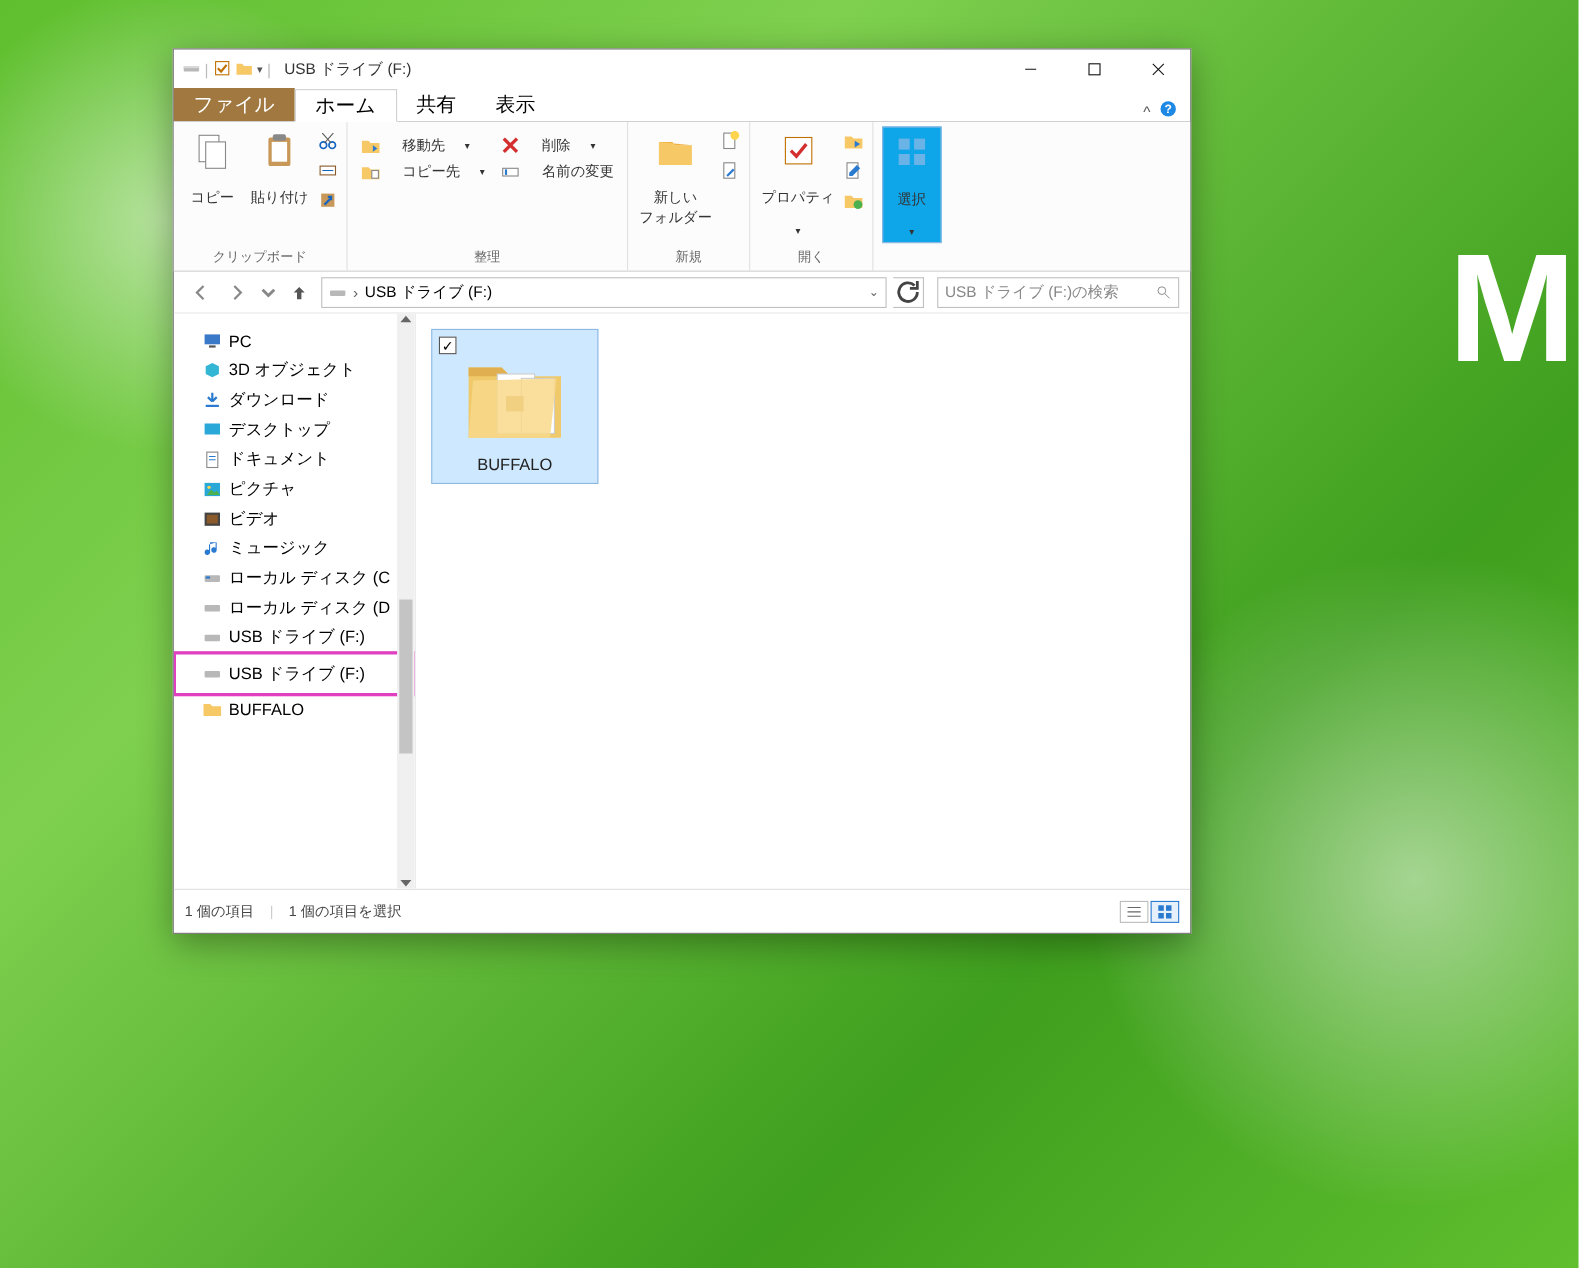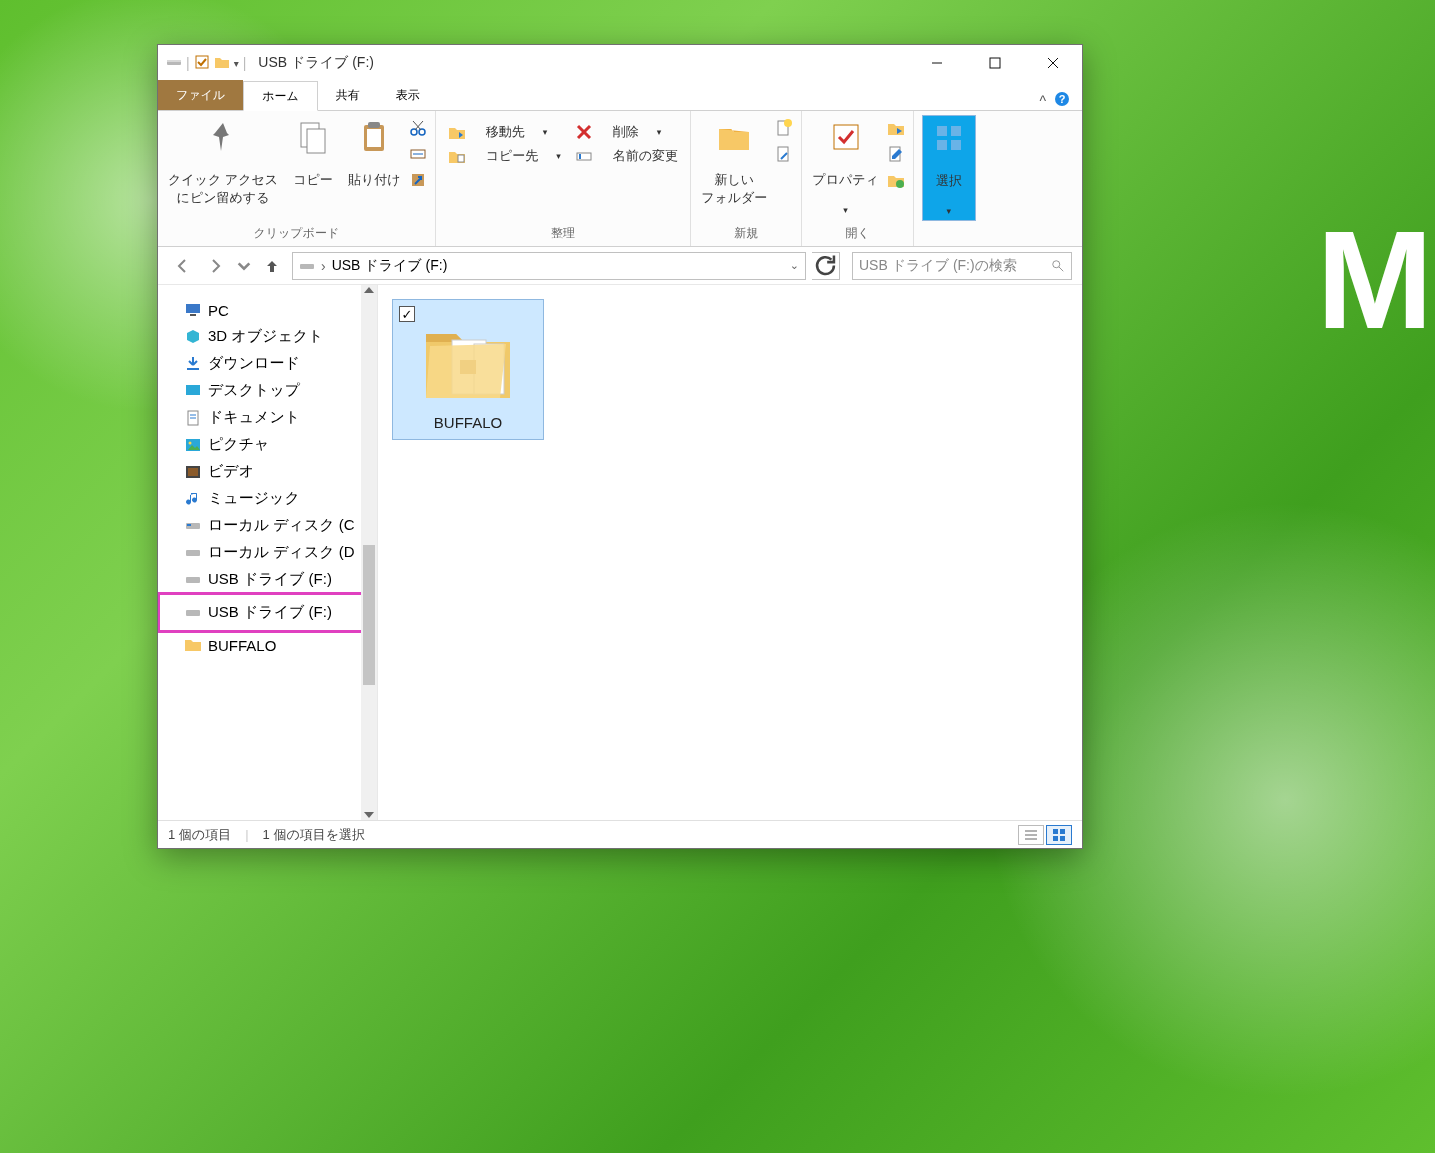--- a/index.html
+++ b/index.html
@@ -31,21 +31,21 @@
 .titlebar { height:36px; display:flex; align-items:center; padding-left:8px; font-size:14px; color:#333; }
 .titlebar .qat { display:flex; align-items:center; gap:4px; }
 .titlebar .qat svg { width:16px; height:16px; }
 .titlebar .title-text { margin-left:12px; }
 .titlebar .winbtns { margin-left:auto; display:flex; }
 .titlebar .winbtns div { width:58px; height:36px; display:flex; align-items:center; justify-content:center; }
 .titlebar .winbtns svg { width:12px; height:12px; stroke:#111; stroke-width:1; fill:none; }
 
 
 .tabrow { height:30px; display:flex; align-items:flex-end; border-bottom:1px solid #d0d0d0; }
-.tab { padding:0 18px; height:30px; display:flex; align-items:center; font-size:12px; cursor:default; }
+.tab { padding:0 18px; height:30px; display:flex; align-items:center; font-size:18px; cursor:default; }
 .tab.file { background:#a07840; color:#fff; }
 .tab.active { border:1px solid #d0d0d0; border-bottom:1px solid #fff; background:#fff; margin-bottom:-1px; }
 .tabrow .spacer { flex:1; }
 .tabrow .help { display:flex; align-items:center; gap:8px; padding-right:12px; font-size:14px; color:#555; }
 .help svg { width:16px; height:16px; }
 
 
 .ribbon { height:136px; display:flex; border-bottom:1px solid #d0d0d0; background:#fcfcfc; }
 .rgroup { display:flex; flex-direction:column; border-right:1px solid #e0e0e0; padding:4px 8px 0; }
 .rgroup .items { flex:1; display:flex; align-items:flex-start; gap:6px; }
@@ -83,21 +83,21 @@
 .tnode svg { width:18px; height:18px; flex:none; }
 .tnode.highlight { outline:3px solid #e040c0; outline-offset:-2px; padding-top:10px; padding-bottom:10px; }
 
 .content { flex:1; padding:14px; position:relative; }
 .folderitem { width:152px; background:#cde8ff; border:1px solid #8fb8e0; padding:6px 6px 8px; text-align:center; position:relative; }
 .folderitem .check { position:absolute; left:6px; top:6px; width:16px; height:16px; border:1px solid #555; background:#fff; display:flex; align-items:center; justify-content:center; font-size:13px; }
 .folderitem .foldericon { width:100px; height:90px; margin:10px auto 8px; position:relative; }
 .folderitem .fname { font-size:15px; color:#222; }
 
 
-.statusbar { height:28px; border-top:1px solid #e0e0e0; display:flex; align-items:center; font-size:13px; color:#444; padding:0 10px; gap:14px; }
+.statusbar { height:40px; border-top:1px solid #e0e0e0; display:flex; align-items:center; font-size:13px; color:#444; padding:0 10px; gap:14px; }
 .statusbar .viewbtns { margin-left:auto; display:flex; gap:2px; }
 .statusbar .viewbtns div { width:26px; height:20px; border:1px solid #bbb; display:flex; align-items:center; justify-content:center; }
 .statusbar .viewbtns div.active { border-color:#2a7ad0; background:#e6f0fa; }
 .statusbar .viewbtns svg { width:14px; height:14px; }
 </style>
 </head>
 <body>
 
 <div class="wallpaper-splash"></div>
 <div class="big-M">M</div>
@@ -162,27 +162,20 @@
             <text x="8" y="12" text-anchor="middle" fill="#fff" font-size="11" font-weight="bold">?</text>
           </svg>
       </span>
     </div>
   </div>
 
   <div class="ribbon">
 
     <div class="rgroup">
       <div class="items">
-        <div class="rbtn big">
-          <svg viewBox="0 0 36 36">
-              <path d="M18 4l4 10 2 2-6 2-2 14-2-14-6-2 2-2z" fill="#777"></path>
-            </svg>
-          <span style="white-space:pre-line">クイック アクセス
-にピン留めする</span>
-        </div>
         <div class="rbtn big">
           <svg viewBox="0 0 36 36">
               <rect x="6" y="4" width="18" height="24" fill="#fff" stroke="#888"></rect>
               <rect x="12" y="10" width="18" height="24" fill="#fff" stroke="#888"></rect>
             </svg>
           <span>コピー</span>
         </div>
         <div class="rbtn big">
           <svg viewBox="0 0 36 36">
               <rect x="8" y="6" width="20" height="26" rx="2" fill="#c89858"></rect>

